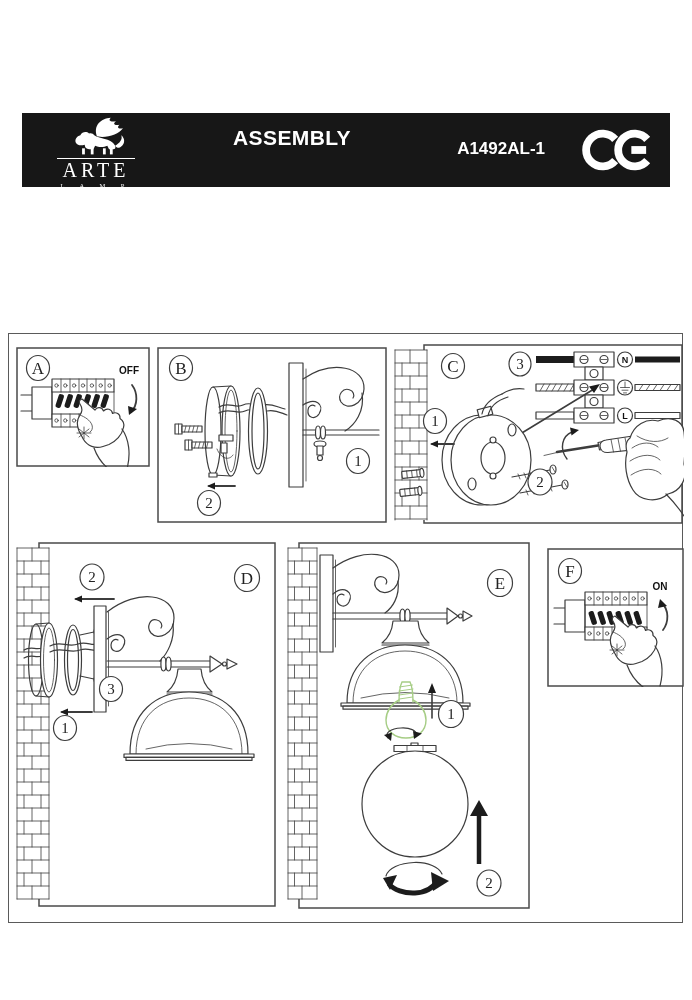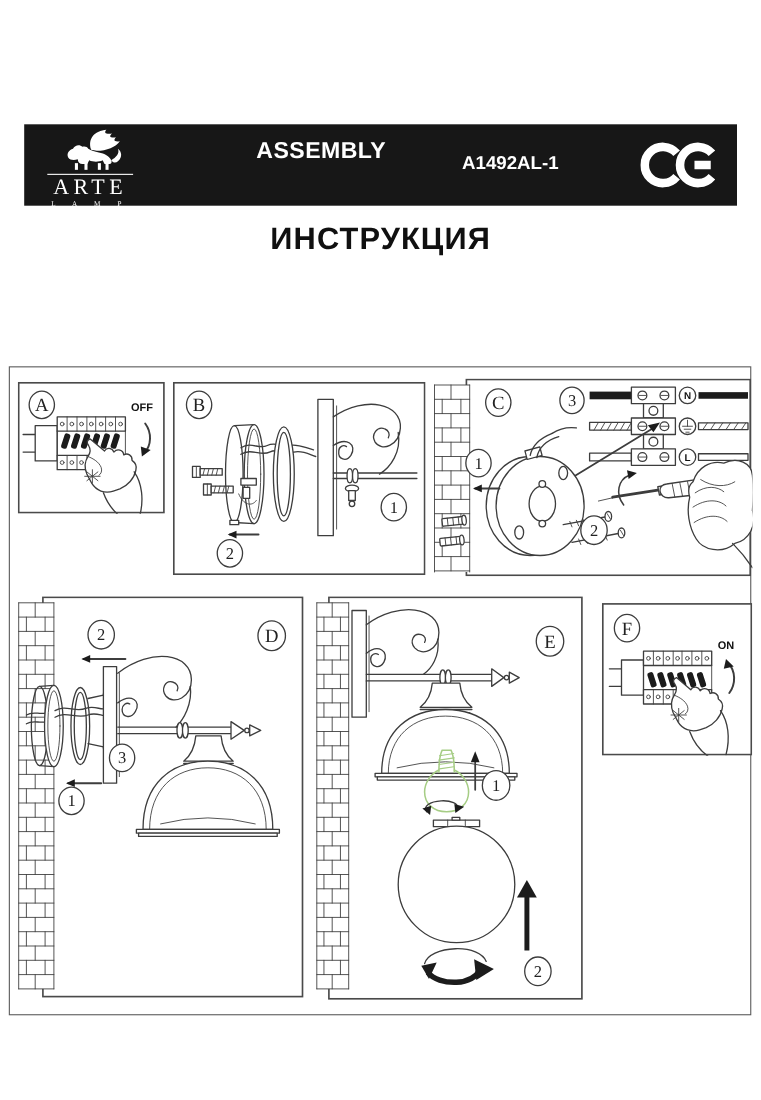--- a/index.html
+++ b/index.html
@@ -1,26 +1,26 @@
 <!DOCTYPE html>
 <html><head>
 <meta charset="utf-8">
 <style>
   html,body{margin:0;padding:0;background:#fff;}
   .page{position:relative;width:692px;height:1000px;background:#fff;overflow:hidden;
         font-family:"Liberation Sans",sans-serif;}
   .bar{position:absolute;left:22px;top:113px;width:648px;height:74px;background:#171717;}
-  .logo{position:absolute;left:8px;top:4px;width:104px;height:66px;color:#fff;text-align:center;}
+  .logo{position:absolute;left:22px;top:4px;width:104px;height:66px;color:#fff;text-align:center;}
   .logo svg{display:block;margin:0 auto;}
   .rule{height:1px;background:#fff;width:78px;margin:1px auto 1px;}
   .brand{font-family:"Liberation Serif",serif;font-size:20px;letter-spacing:4px;line-height:1.05;}
   .brand-sub{font-family:"Liberation Serif",serif;font-size:6.5px;letter-spacing:7px;margin-top:1px;}
   .htitle{position:absolute;left:150px;top:13px;width:240px;text-align:center;color:#fff;
           font-weight:bold;font-size:21px;line-height:24px;letter-spacing:.4px;}
-  .model{position:absolute;left:398px;top:26px;width:125px;text-align:left;color:#fff;
+  .model{position:absolute;left:398px;top:26px;width:125px;text-align:right;color:#fff;
          font-weight:600;font-size:17px;}
   .ce{position:absolute;right:14px;top:9px;}
   .sr-only{position:absolute;width:1px;height:1px;overflow:hidden;clip:rect(0 0 0 0);white-space:nowrap;}
   .doc-title{position:absolute;top:201px;left:0;width:100%;text-align:center;
              font-weight:bold;font-size:28px;letter-spacing:1px;color:#101010;}
   .frame{position:absolute;left:8px;top:333px;width:673px;height:588px;border:1px solid #5a5a5a;}
   .pnl{position:absolute;}
   .pnl svg{display:block;}
   .ln{fill:none;stroke:#3d3d3d;stroke-width:1.2;stroke-linecap:round;stroke-linejoin:round;}
   .lnw{fill:#fff;stroke:#3d3d3d;stroke-width:1.2;stroke-linecap:round;stroke-linejoin:round;}
@@ -64,21 +64,20 @@
       <svg width="74" height="56" viewBox="0 0 90 58">
         <g fill="none" stroke="#fff" stroke-width="9.5">
           <path d="M40.3,16.1 A20,20 0 1 0 40.3,41.9"></path>
           <path d="M79.3,16.1 A20,20 0 1 0 79.3,41.9"></path>
           <path d="M60,29 L78,29"></path>
         </g>
       </svg>
     </div>
   </div>
 
-  <div class="doc-title">ИНСТРУКЦИЯ</div>
 
   <div class="frame"></div>
 
   <div class="pnl" style="left:16px;top:347px;">
     <svg width="134" height="120" viewBox="0 0 134 120">
       <rect x="1" y="1" width="132" height="118" class="brd"></rect>
       <g>
         <ellipse cx="22" cy="21" rx="11.5" ry="12.5" class="lnw"></ellipse>
         <text x="22" y="27" class="cl-txt">A</text>
       </g>

